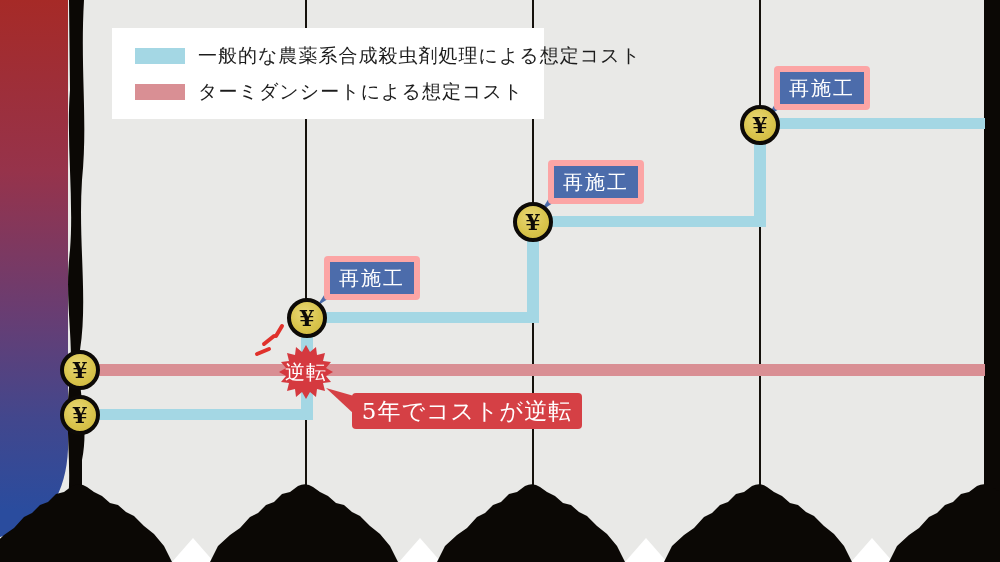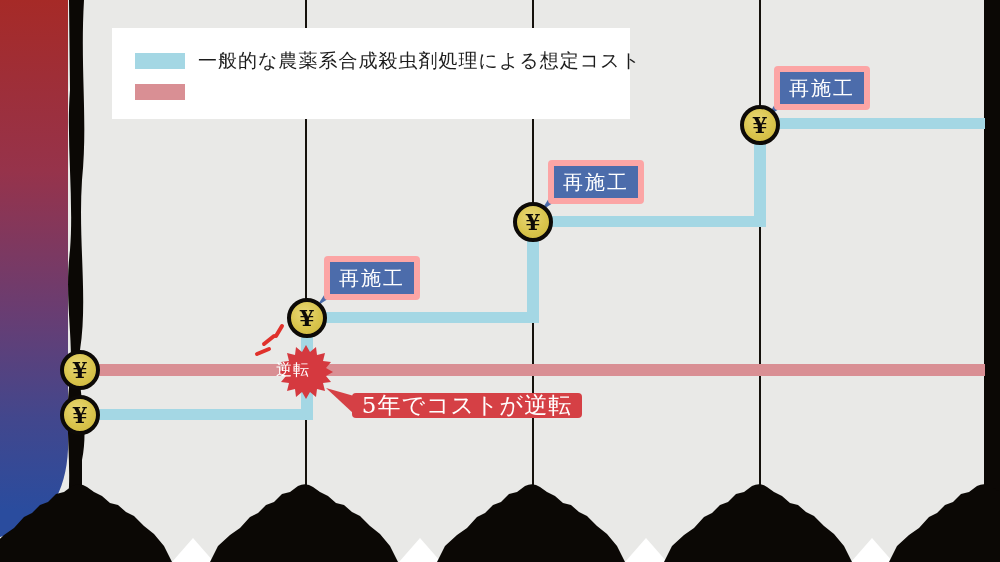--- a/index.html
+++ b/index.html
@@ -28,32 +28,32 @@
     color:#0d0a07;font-size:22px;font-weight:bold;line-height:1;
   }
   
   .bubble{
     z-index:6;width:84px;height:32px;background:#4c6cab;border:6px solid #fca5a5;
     border-radius:4px;display:flex;align-items:center;justify-content:center;
     color:#ffffff;font-size:20px;letter-spacing:2px;line-height:1;
   }
   
   #burst-label{
-    z-index:6;left:276px;top:362px;width:60px;
-    color:#ffffff;font-size:16px;letter-spacing:1px;line-height:1;
+    z-index:6;left:276px;top:362px;width:60px;text-align:center;
+    color:#ffffff;font-size:20px;letter-spacing:1px;line-height:1;
   }
   
   #annotation-box{
-    z-index:6;left:352px;top:393px;width:230px;height:25px;background:#d54045;
+    z-index:6;left:352px;top:393px;width:230px;height:36px;background:#d54045;
     border-radius:4px;display:flex;align-items:center;justify-content:center;
     color:#ffffff;font-size:23px;letter-spacing:1px;line-height:1;
   }
   
   #legend{
-    z-index:7;left:112px;top:28px;width:518px;height:91px;background:#ffffff;
+    z-index:7;left:112px;top:28px;width:432px;height:91px;background:#ffffff;
     display:flex;flex-direction:column;justify-content:center;gap:10px;
     padding:0;box-sizing:border-box;
   }
   .legend-row{display:flex;align-items:center;margin-left:23px;}
   .swatch{width:50px;height:16px;margin-right:13px;flex:0 0 auto;}
   .swatch-blue{background:#a4d7e4;}
   .swatch-red{background:#d98f94;}
   .legend-label{font-size:19px;color:#1c1c1c;letter-spacing:1px;white-space:nowrap;}
 </style>
 </head>
@@ -153,16 +153,17 @@
     <span>5年でコストが逆転</span>
   </div>
 
   <div class="abs" id="legend">
     <div class="legend-row">
       <span class="swatch swatch-blue"></span>
       <span class="legend-label">一般的な農薬系合成殺虫剤処理による想定コスト</span>
     </div>
     <div class="legend-row">
       <span class="swatch swatch-red"></span>
+      <span class="legend-label">ターミダンシートによる想定コスト</span>
     </div>
   </div>
 
 </div>
 
 </body></html>

